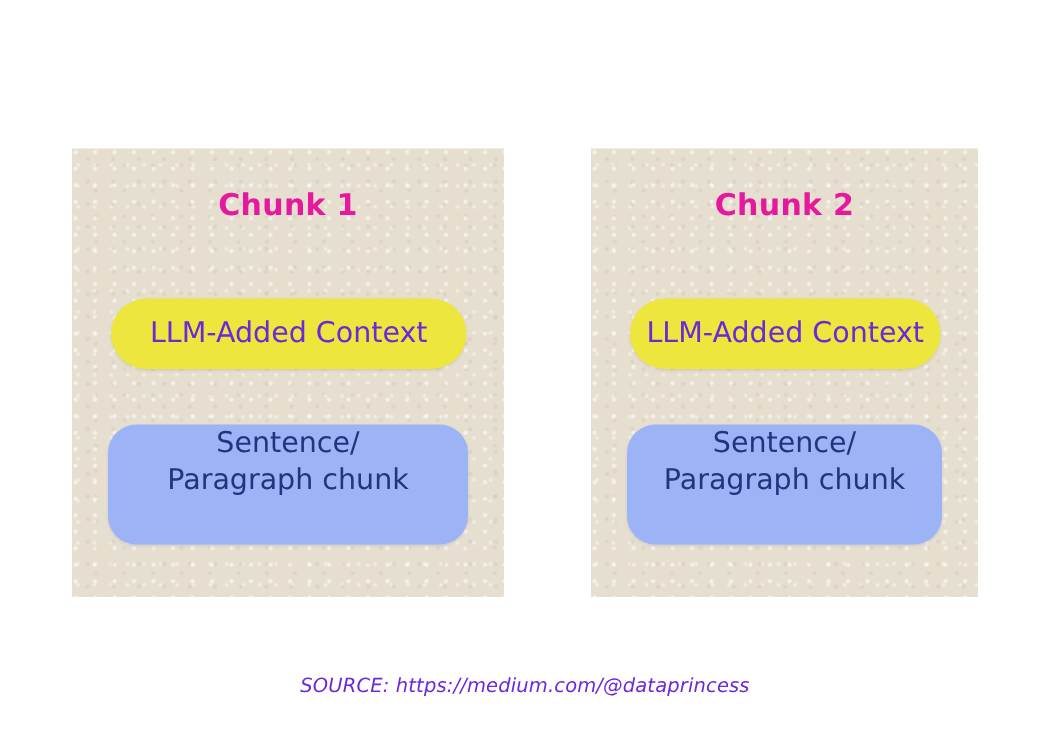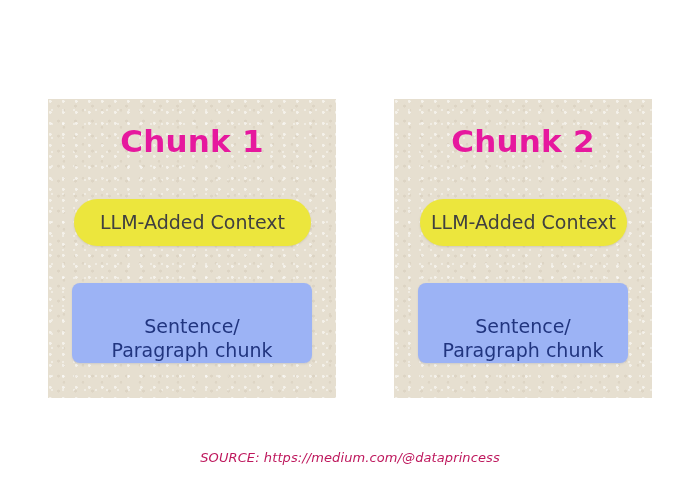--- a/index.html
+++ b/index.html
@@ -45,21 +45,21 @@
     display: flex;
     flex-direction: column;
     align-items: center;
   }
   .panel.second {
     width: 258px;
   }
 
   .panel-title {
     margin-top: 27px;
-    font-size: 31px;
+    font-size: 20px;
     font-weight: bold;
     color: #e6189e;
     letter-spacing: 0.2px;
     line-height: 1;
     text-align: left;
     user-select: none;
   }
 
   .pill-context {
     position: absolute;
@@ -69,56 +69,56 @@
     height: 47px;
     background: #ece63d;
     border-radius: 24px;
     display: flex;
     align-items: center;
     justify-content: center;
     box-shadow: 0 1px 2px rgba(120,110,70,0.18);
   }
   .pill-context-label {
     font-size: 19px;
-    color: #404040;
+    color: #6d28d9;
     line-height: 1;
     text-align: center;
     user-select: none;
   }
 
   .box-chunk {
     position: absolute;
     top: 184px;
     left: 24px;
     right: 24px;
     height: 80px;
     background: #9cb3f5;
-    border-radius: 8px;
+    border-radius: 19px;
     display: flex;
-    align-items: flex-end;
+    align-items: flex-start;
     justify-content: center;
     box-shadow: 0 1px 2px rgba(90,110,170,0.18);
   }
   .box-chunk-label {
     font-size: 19px;
     color: #21357f;
     line-height: 1.3;
     text-align: center;
     user-select: none;
   }
 
   .source-note {
     position: absolute;
     left: 0;
     right: 0;
     top: 450px;
     text-align: center;
     font-size: 13px;
     font-style: italic;
-    color: #be185d;
+    color: #6d28d9;
     letter-spacing: 0.1px;
     user-select: none;
   }
 </style>
 </head>
 <body>
 
 <div class="canvas">
 
   <div class="panels">

